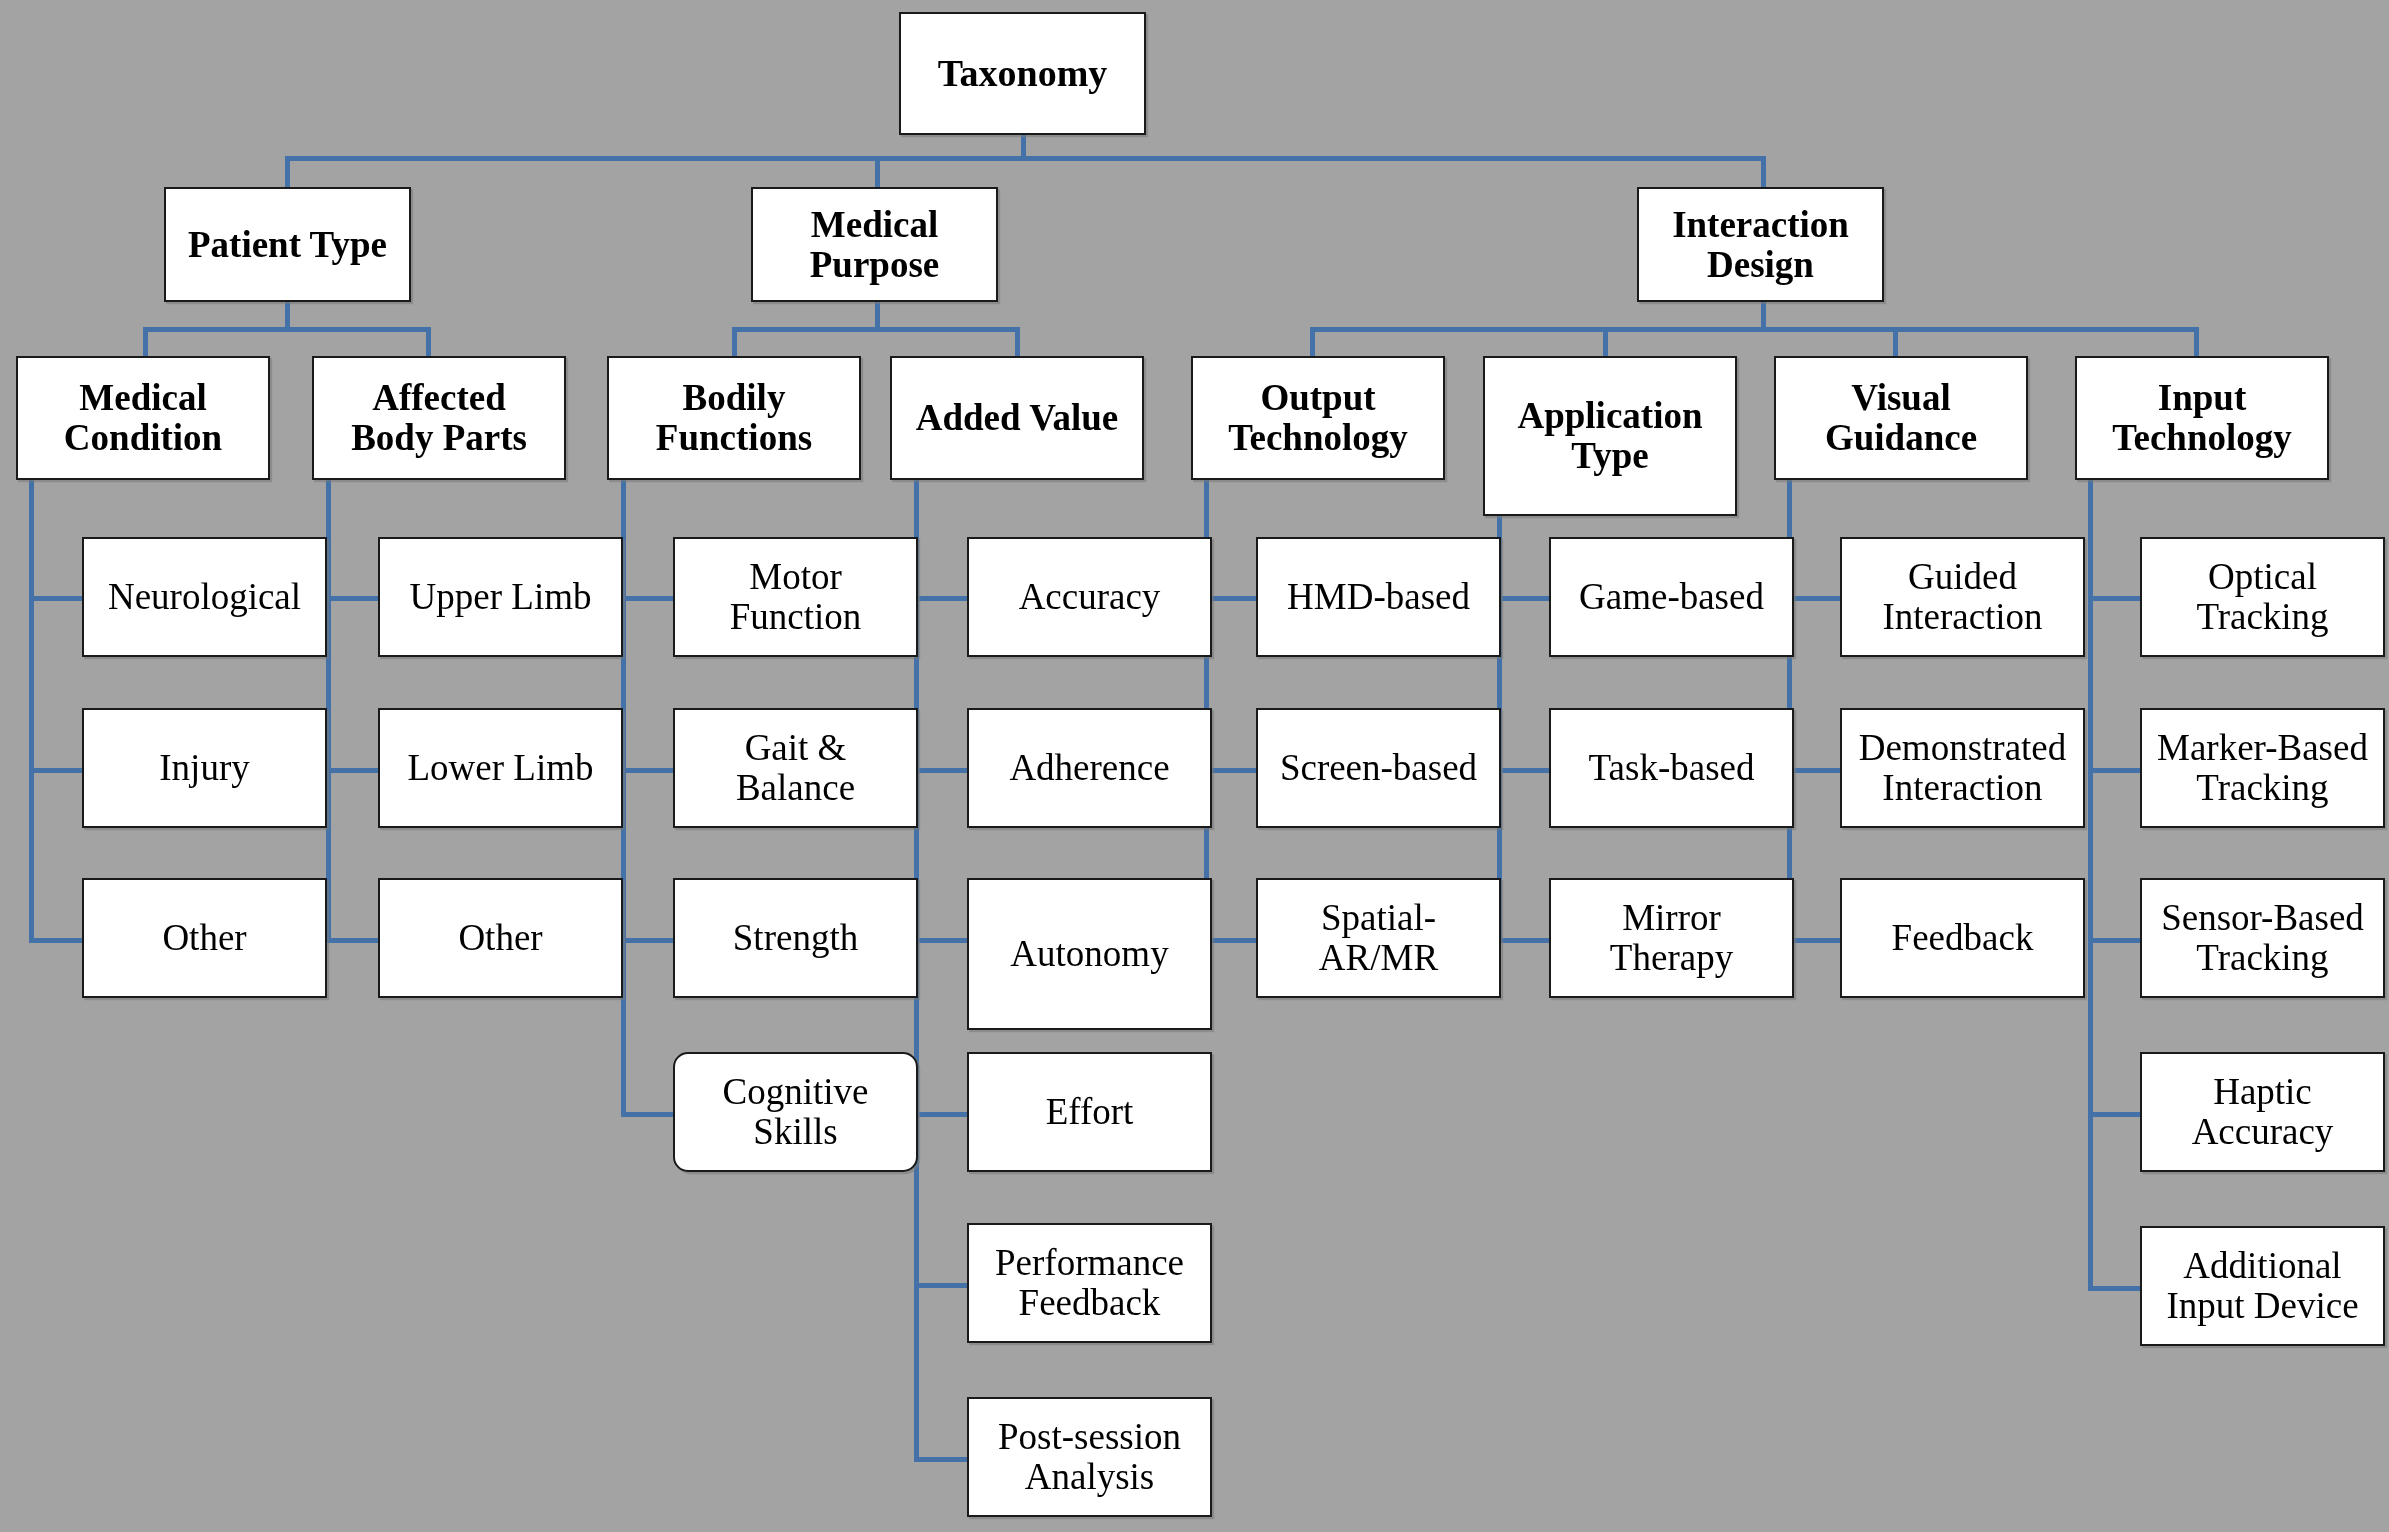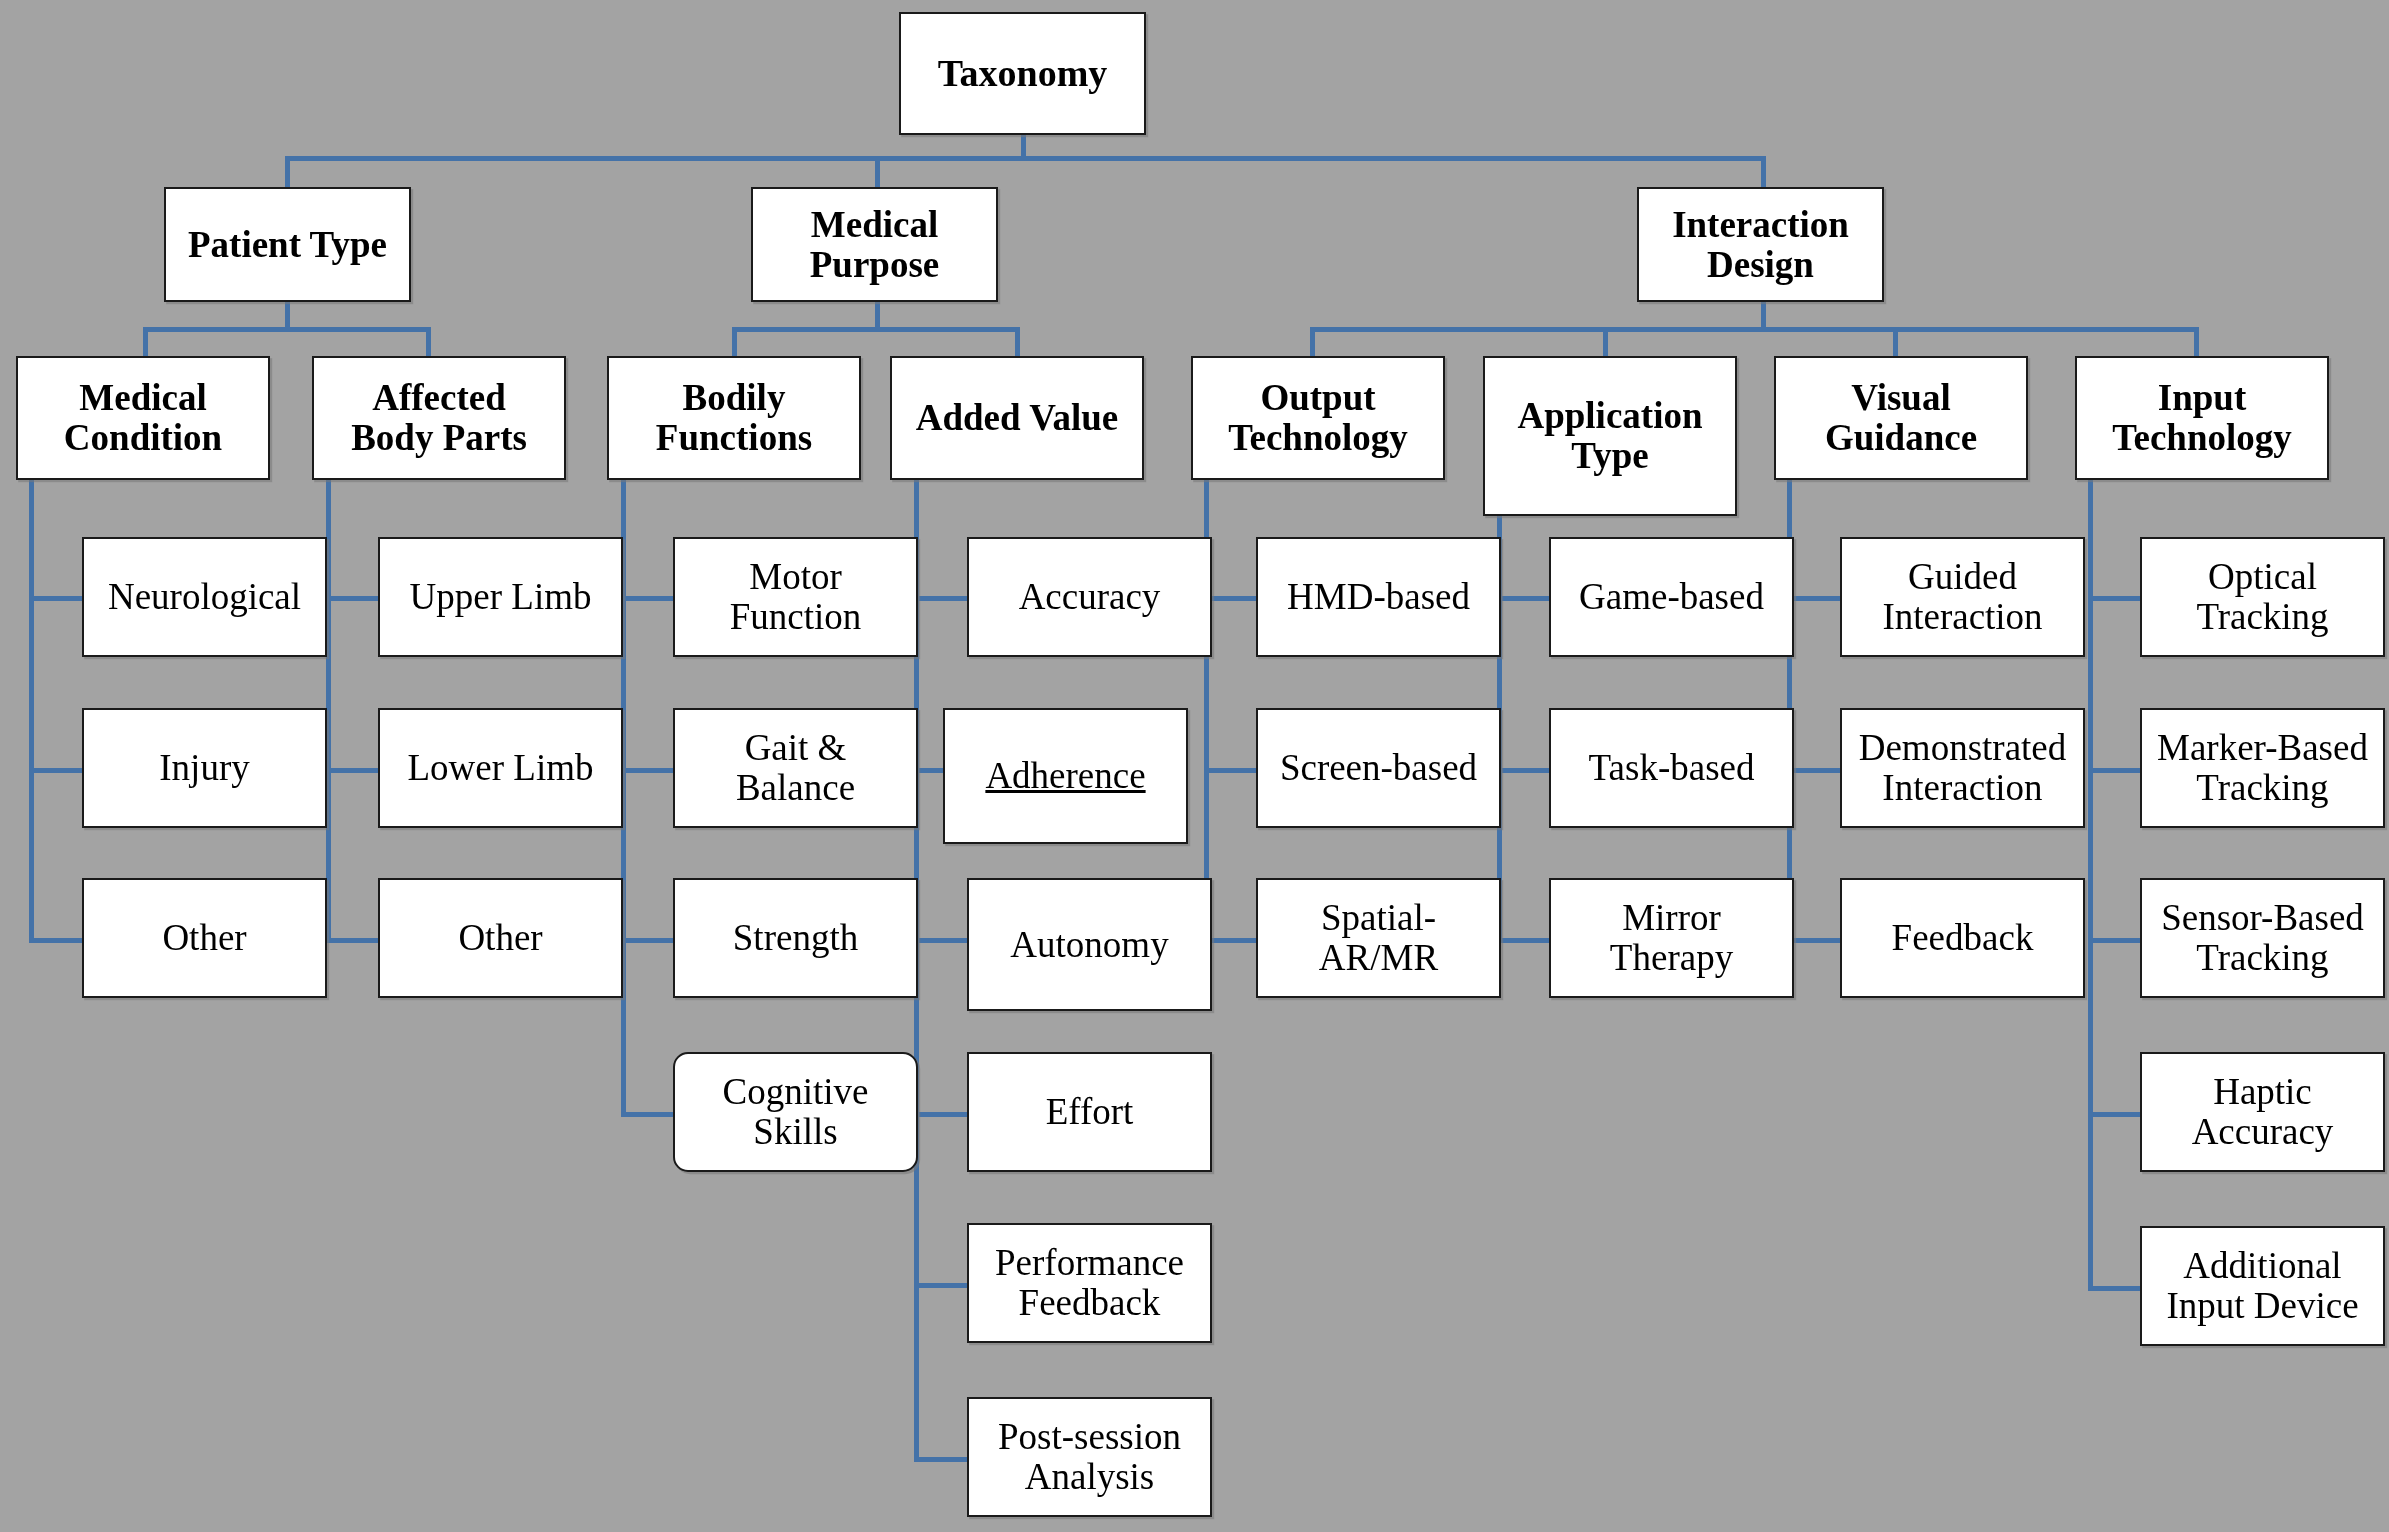--- a/index.html
+++ b/index.html
@@ -144,22 +144,22 @@
 Skills</div>
 
   <div class="conn v" style="left:914px; top:480px; height:982px;"></div>
   <div class="conn h" style="left:914px; top:596px; width:55px;"></div>
   <div class="conn h" style="left:914px; top:768px; width:55px;"></div>
   <div class="conn h" style="left:914px; top:938px; width:55px;"></div>
   <div class="conn h" style="left:914px; top:1112px; width:55px;"></div>
   <div class="conn h" style="left:914px; top:1283px; width:55px;"></div>
   <div class="conn h" style="left:914px; top:1457px; width:55px;"></div>
   <div class="node leaf" style="left:967px; top:537px; width:245px; height:120px;">Accuracy</div>
-  <div class="node leaf" style="left:943px; top:708px; width:245px; height:136px;text-decoration:underline;">Adherence</div>
-  <div class="node leaf" style="left:967px; top:878px; width:245px; height:133px;">Autonomy</div>
+  <div class="node leaf" style="left:967px; top:708px; width:245px; height:120px;">Adherence</div>
+  <div class="node leaf" style="left:967px; top:878px; width:245px; height:152px;">Autonomy</div>
   <div class="node leaf" style="left:967px; top:1052px; width:245px; height:120px;">Effort</div>
   <div class="node leaf" style="left:967px; top:1223px; width:245px; height:120px;">Performance
 Feedback</div>
   <div class="node leaf" style="left:967px; top:1397px; width:245px; height:120px;">Post-session
 Analysis</div>
 
   <div class="conn v" style="left:1204px; top:480px; height:463px;"></div>
   <div class="conn h" style="left:1204px; top:596px; width:55px;"></div>
   <div class="conn h" style="left:1204px; top:768px; width:55px;"></div>
   <div class="conn h" style="left:1204px; top:938px; width:55px;"></div>

